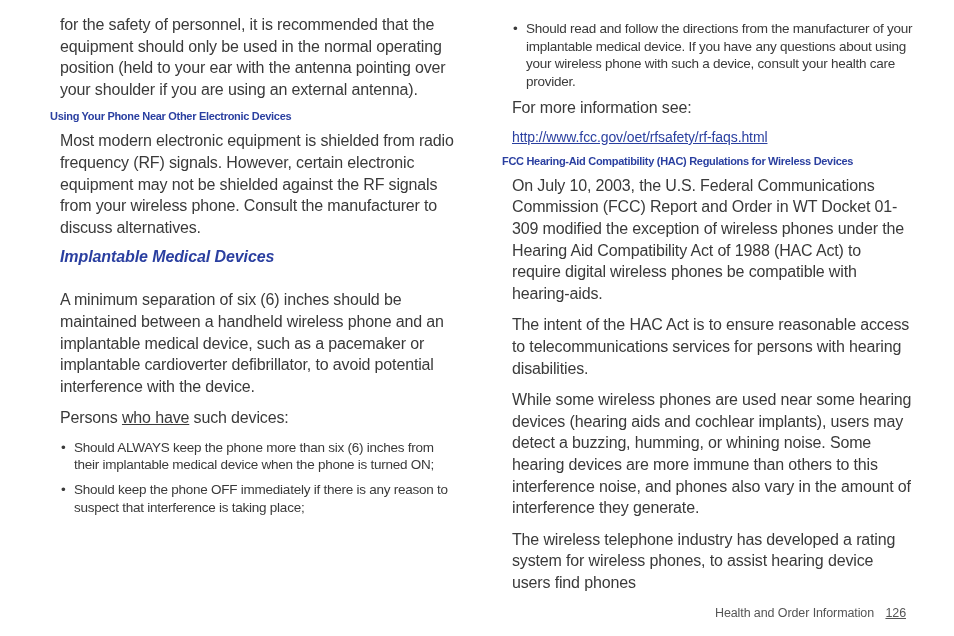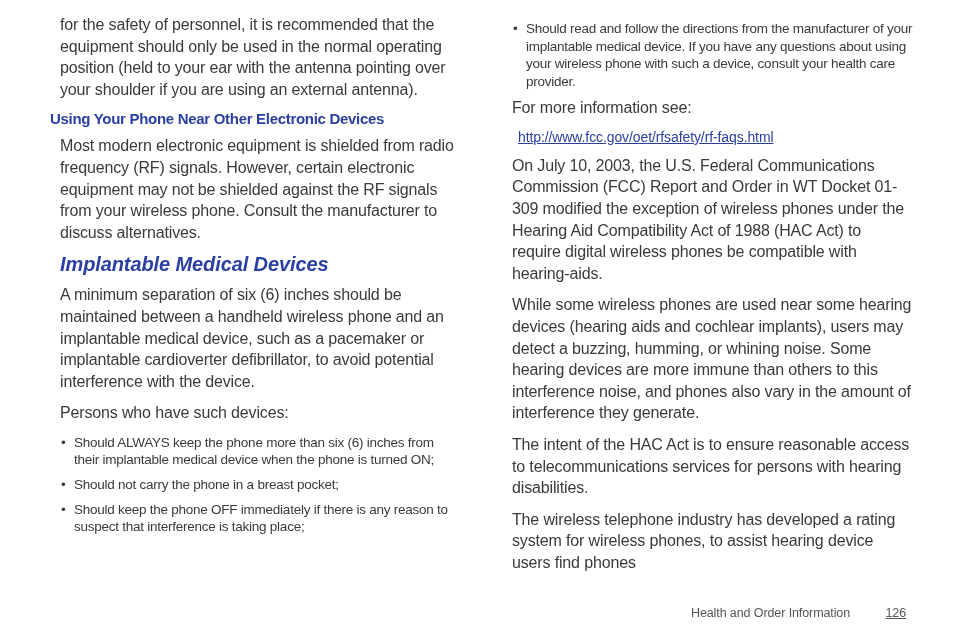--- a/index.html
+++ b/index.html
@@ -26,30 +26,30 @@
     margin-bottom: 10px;
     letter-spacing: -0.15px;
     color: #3a3a3a;
   }
   .para-indent {
     margin-left: 10px;
   }
   .h-blue {
     color: #2a3fa0;
     font-weight: 700;
-    font-size: 15px;
+    font-size: 11px;
     margin-bottom: 8px;
     letter-spacing: -0.3px;
   }
   .h-blue-italic {
     color: #2a3fa0;
     font-weight: 700;
     font-style: italic;
-    font-size: 20px;
-    margin-bottom: 8px;
+    font-size: 16px;
+    margin-bottom: 23px;
     margin-left: 10px;
     letter-spacing: -0.1px;
   }
   .bullet-list {
     list-style: none;
     margin-left: 10px;
   }
   .bullet-list li {
     font-size: 13.5px;
     line-height: 1.3;
@@ -59,73 +59,73 @@
     letter-spacing: -0.25px;
     color: #3a3a3a;
     margin-top: 6px;
   }
   .bullet-list li::before {
     content: "•";
     position: absolute;
     left: 1px;
     top: 0;
   }
-  .underline { }
+  .underline { text-decoration: underline; }
   .link {
     color: #2a3fa0;
     text-decoration: underline;
     font-size: 14px;
-    margin-left: 16px;
+    margin-left: 10px;
     display: block;
     margin-bottom: 10px;
     letter-spacing: -0.1px;
   }
   .footer {
     position: absolute;
     bottom: 16px;
     right: 48px;
     font-size: 12.5px;
     color: #555;
     letter-spacing: -0.1px;
   }
   .footer .pagenum {
-    margin-left: 32px;
+    margin-left: 8px;
     text-decoration: underline;
   }
 </style>
 </head>
 <body>
 
 <div class="columns">
 
   <div class="col">
     <p class="para para-indent">for the safety of personnel, it is recommended that the equipment should only be used in the normal operating position (held to your ear with the antenna pointing over your shoulder if you are using an external antenna).</p>
     <h3 class="h-blue">Using Your Phone Near Other Electronic Devices</h3>
     <p class="para para-indent">Most modern electronic equipment is shielded from radio frequency (RF) signals. However, certain electronic equipment may not be shielded against the RF signals from your wireless phone. Consult the manufacturer to discuss alternatives.</p>
     <h4 class="h-blue-italic">Implantable Medical Devices</h4>
     <p class="para para-indent">A minimum separation of six (6) inches should be maintained between a handheld wireless phone and an implantable medical device, such as a pacemaker or implantable cardioverter defibrillator, to avoid potential interference with the device.</p>
     <p class="para para-indent">
       <span>Persons </span><span class="underline">who have</span><span> such devices:</span>
     </p>
     <ul class="bullet-list">
       <li>Should ALWAYS keep the phone more than six (6) inches from their implantable medical device when the phone is turned ON;</li>
-      <li>Should not carry the phone in a breast pocket;</li>
       <li>Should keep the phone OFF immediately if there is any reason to suspect that interference is taking place;</li>
     </ul>
   </div>
 
   <div class="col">
     <ul class="bullet-list">
       <li>Should read and follow the directions from the manufacturer of your implantable medical device. If you have any questions about using your wireless phone with such a device, consult your health care provider.</li>
     </ul>
     <p class="para para-indent">For more information see:</p>
     <a class="link">http://www.fcc.gov/oet/rfsafety/rf-faqs.html</a>
+    <h3 class="h-blue">FCC Hearing-Aid Compatibility (HAC) Regulations for Wireless Devices</h3>
     <p class="para para-indent">On July 10, 2003, the U.S. Federal Communications Commission (FCC) Report and Order in WT Docket 01-309 modified the exception of wireless phones under the Hearing Aid Compatibility Act of 1988 (HAC Act) to require digital wireless phones be compatible with hearing-aids.</p>
+    <p class="para para-indent">The intent of the HAC Act is to ensure reasonable access to telecommunications services for persons with hearing disabilities.</p>
     <p class="para para-indent">While some wireless phones are used near some hearing devices (hearing aids and cochlear implants), users may detect a buzzing, humming, or whining noise. Some hearing devices are more immune than others to this interference noise, and phones also vary in the amount of interference they generate.</p>
-    <p class="para para-indent">The intent of the HAC Act is to ensure reasonable access to telecommunications services for persons with hearing disabilities.</p>
     <p class="para para-indent">The wireless telephone industry has developed a rating system for wireless phones, to assist hearing device users find phones</p>
   </div>
 
 </div>
 
 <div class="footer">
   <span>Health and Order Information</span>
   <span class="pagenum">126</span>
 </div>
 

